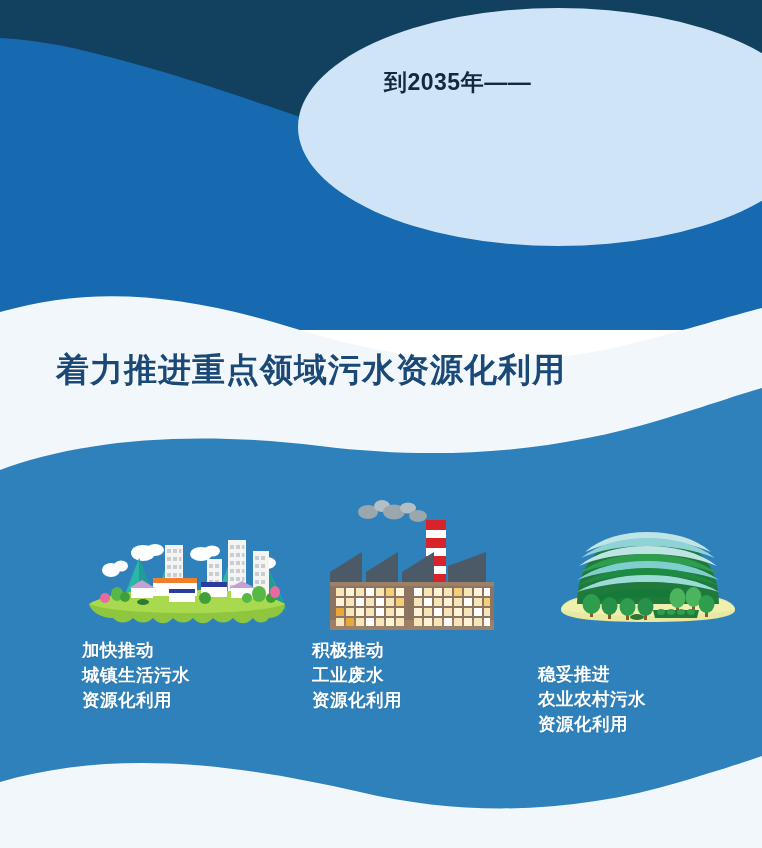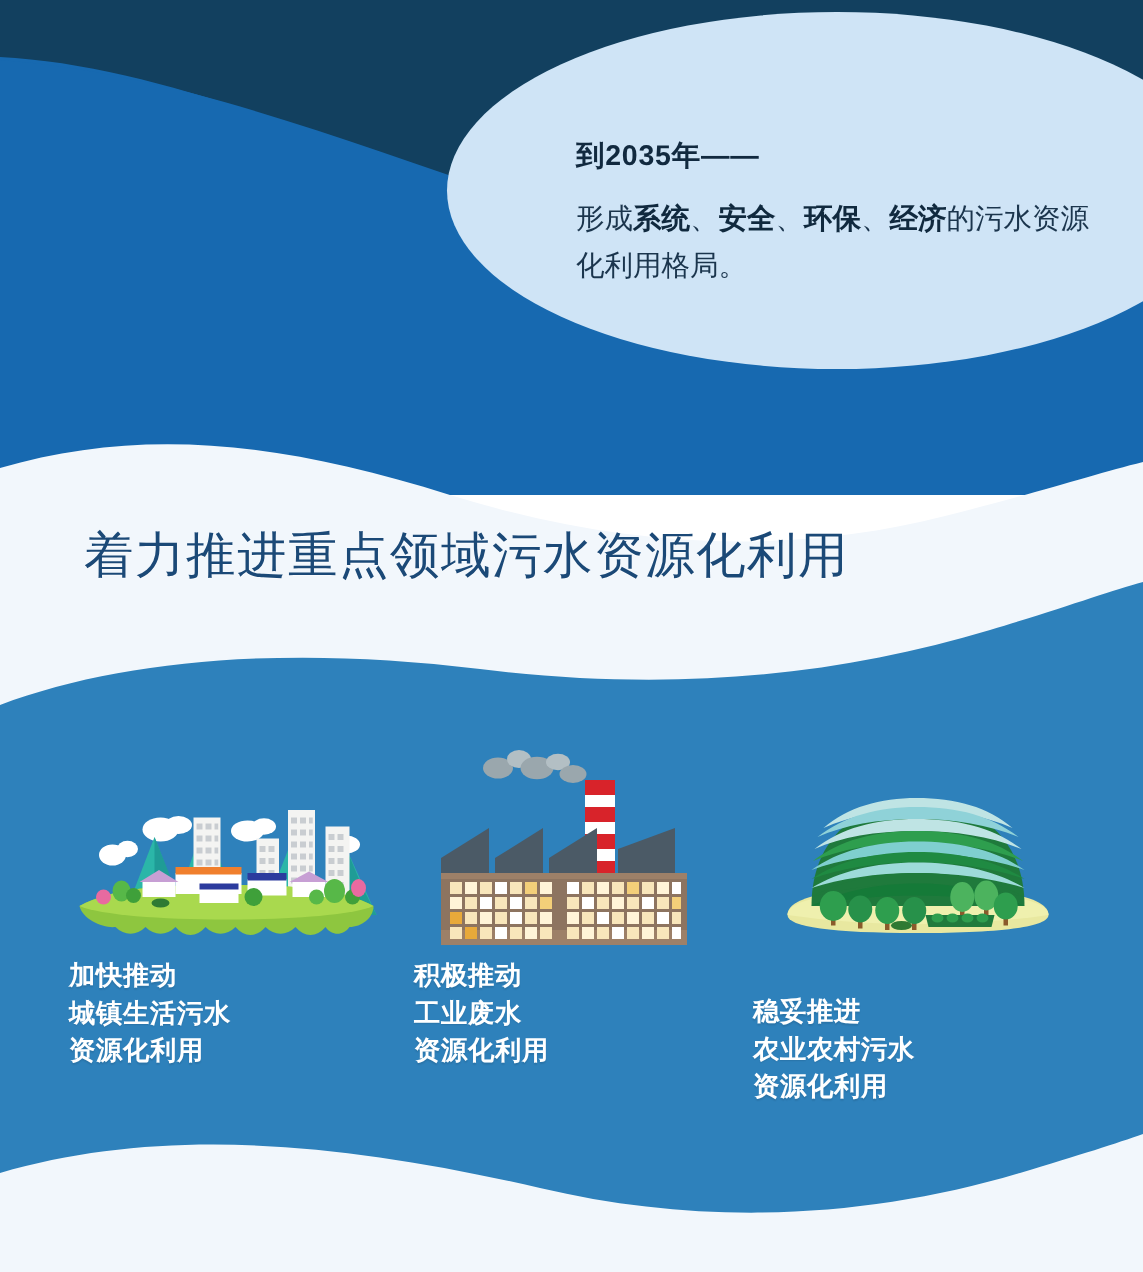--- a/index.html
+++ b/index.html
@@ -25,59 +25,58 @@
     z-index:5;
   }
   .callout-text{
     position:absolute;
     left:384px;top:68px;
     width:352px;
     z-index:6;
     color:#16304a;
   }
   .callout-title{
-    font-size:19px;
+    font-size:23px;
     font-weight:bold;
     letter-spacing:0.5px;
     line-height:1.25;
     white-space:nowrap;
     color:#11293f;
-    margin-top:25px;
   }
   .callout-body{
     margin-top:15px;
     font-size:19px;
     line-height:1.62;
     color:#1b354d;
     font-weight:500;
   }
   .callout-body b{font-weight:bold;color:#10293e;}
 
   
   .headline{
     position:absolute;
     left:56px;top:348px;
     z-index:6;
     font-size:33px;
-    font-weight:normal;
+    font-weight:bold;
     letter-spacing:1px;
     color:#1b4977;
     white-space:nowrap;
     text-shadow:0 1px 0 rgba(255,255,255,.55);
   }
 
   
   .items{
     position:absolute;
     left:0;top:480px;
     width:762px;height:260px;
     z-index:6;
     display:flex;
     align-items:flex-start;
-    justify-content:center;
+    justify-content:flex-end;
   }
   .item{
     width:230px;
     display:flex;
     flex-direction:column;
     align-items:flex-start;
   }
   .item-art{
     width:230px;height:150px;
     display:flex;align-items:flex-end;justify-content:center;
@@ -115,23 +114,20 @@
     <path d="M0,312 C90,286 180,292 300,330 C410,364 520,372 630,344 C690,329 730,316 762,308 L762,848 L0,848 Z" fill="#f2f7fc"></path>
 
     <path d="M0,470 C80,440 190,430 320,446 C450,462 560,450 660,420 C710,405 740,394 762,388 L762,848 L0,848 Z" fill="#2e81bb"></path>
 
     <path d="M0,782 C110,750 230,762 360,792 C470,818 580,812 680,782 C720,770 745,762 762,756 L762,848 L0,848 Z" fill="#f2f7fc"></path>
   </svg>
 
   <div class="callout"></div>
   <div class="callout-text">
     <div class="callout-title">到2035年——</div>
-    <div class="callout-body">
-      <span>形成</span><b>系统</b><span>、</span><b>安全</b><span>、</span><b>环保</b><span>、</span><b>经济</b><span>的污水资源化利用格局。</span>
-    </div>
   </div>
 
   <div class="headline">着力推进重点领域污水资源化利用</div>
 
   <div class="items">
 
     <div class="item item-1">
       <div class="item-art">
         <svg width="212" height="112" viewBox="0 0 212 112">
 

